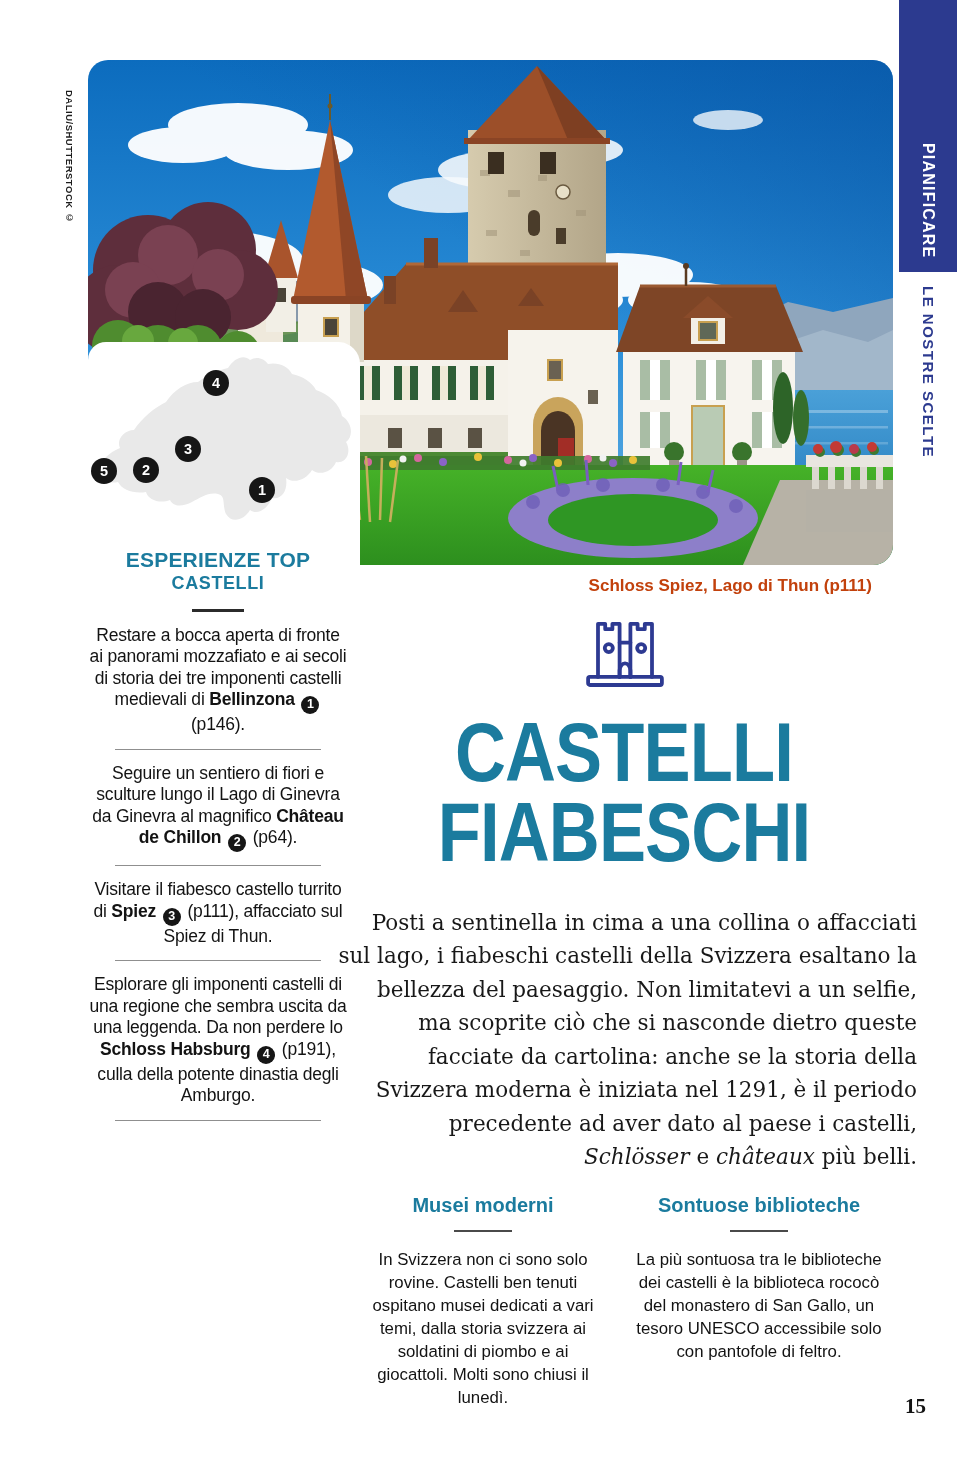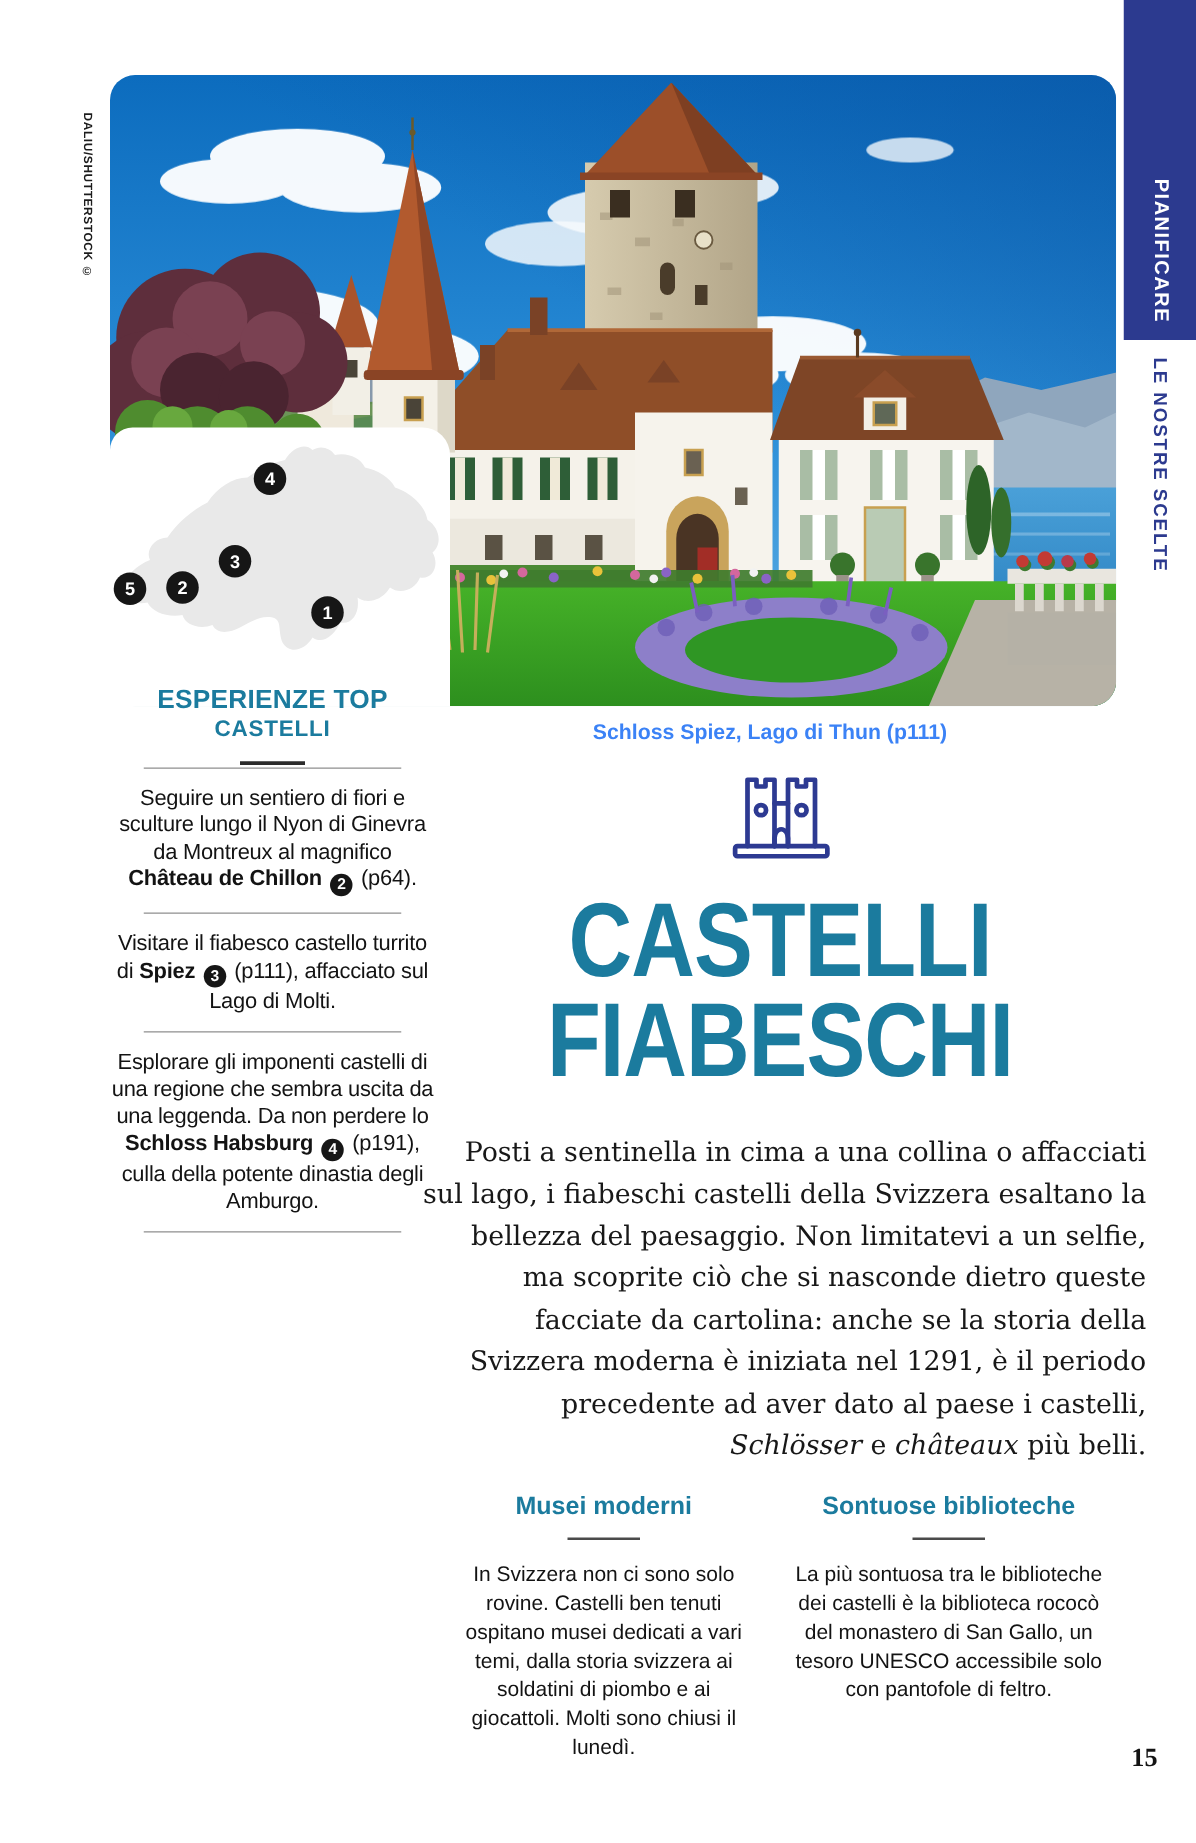--- a/index.html
+++ b/index.html
@@ -3,22 +3,22 @@
 <meta charset="utf-8">
 <style>
   html,body{margin:0;padding:0;background:#ffffff;}
   .page{position:relative;width:957px;height:1474px;background:#fff;overflow:hidden;
         font-family:"Liberation Sans",sans-serif;color:#131313;}
   
   .photo{position:absolute;left:88px;top:60px;width:805px;height:505px;border-radius:20px;overflow:hidden;}
   .photo svg{display:block;}
   .credit{position:absolute;left:64px;top:90px;height:160px;}
   .credit span{writing-mode:vertical-rl;font-size:9.5px;font-weight:700;letter-spacing:.5px;color:#1c1c1c;}
-  .caption{position:absolute;left:360px;top:576px;width:512px;text-align:center;
-           font-size:17px;font-weight:bold;color:#3b82f6;}
+  .caption{position:absolute;left:360px;top:576px;width:512px;text-align:right;
+           font-size:17px;font-weight:bold;color:#c2410c;}
   
   .map-card{position:absolute;left:88px;top:342px;width:272px;height:223px;background:#ffffff;
             border-radius:18px 22px 0 0;}
   .map-card svg{position:absolute;left:2px;top:6px;}
   
   .side-tab{position:absolute;left:899px;top:0;width:58px;height:272px;background:#2c3a8f;
             display:flex;justify-content:center;align-items:flex-end;}
   .side-tab span{writing-mode:vertical-rl;color:#fff;font-weight:bold;font-size:16px;
                  letter-spacing:1.2px;margin-bottom:14px;}
   .side-label{position:absolute;left:899px;top:286px;width:58px;height:200px;
@@ -346,26 +346,27 @@
     <span>LE NOSTRE SCELTE</span>
   </div>
 
   <div class="caption">Schloss Spiez, Lago di Thun (p111)</div>
 
   <div class="left-col">
     <h1>ESPERIENZE TOP</h1>
     <h2>CASTELLI</h2>
     <div class="short-rule"></div>
 
+    <p class="exp"><span>Restare a bocca aperta di fronte ai panorami mozzafiato e ai secoli di storia dei tre imponenti castelli medievali di </span><strong>Bellinzona</strong> <span class="badge">1</span><span> (p146).</span></p>
     <div class="sep"></div>
 
-    <p class="exp"><span>Seguire un sentiero di fiori e sculture lungo il Nyon di Ginevra da Montreux al magnifico </span><strong>Château de Chillon</strong> <span class="badge">2</span><span> (p64).</span></p>
+    <p class="exp"><span>Seguire un sentiero di fiori e sculture lungo il Lago di Ginevra da Ginevra al magnifico </span><strong>Château de Chillon</strong> <span class="badge">2</span><span> (p64).</span></p>
     <div class="sep"></div>
 
-    <p class="exp"><span>Visitare il fiabesco castello turrito di </span><strong>Spiez</strong> <span class="badge">3</span><span> (p111), affacciato sul Lago di Molti.</span></p>
+    <p class="exp"><span>Visitare il fiabesco castello turrito di </span><strong>Spiez</strong> <span class="badge">3</span><span> (p111), affacciato sul Spiez di Thun.</span></p>
     <div class="sep"></div>
 
     <p class="exp"><span>Esplorare gli imponenti castelli di una regione che sembra uscita da una leggenda. Da non perdere lo </span><strong>Schloss Habsburg</strong> <span class="badge">4</span><span> (p191), culla della potente dinastia degli Amburgo.</span></p>
     <div class="sep"></div>
 
   </div>
 
   <svg class="castle-icon" width="90" height="78" viewBox="0 0 100 86">
     <g fill="none" stroke="#2d3a92" stroke-width="4.2" stroke-linejoin="round" stroke-linecap="round">
       <rect x="9" y="74" width="82" height="9" rx="2"></rect>

